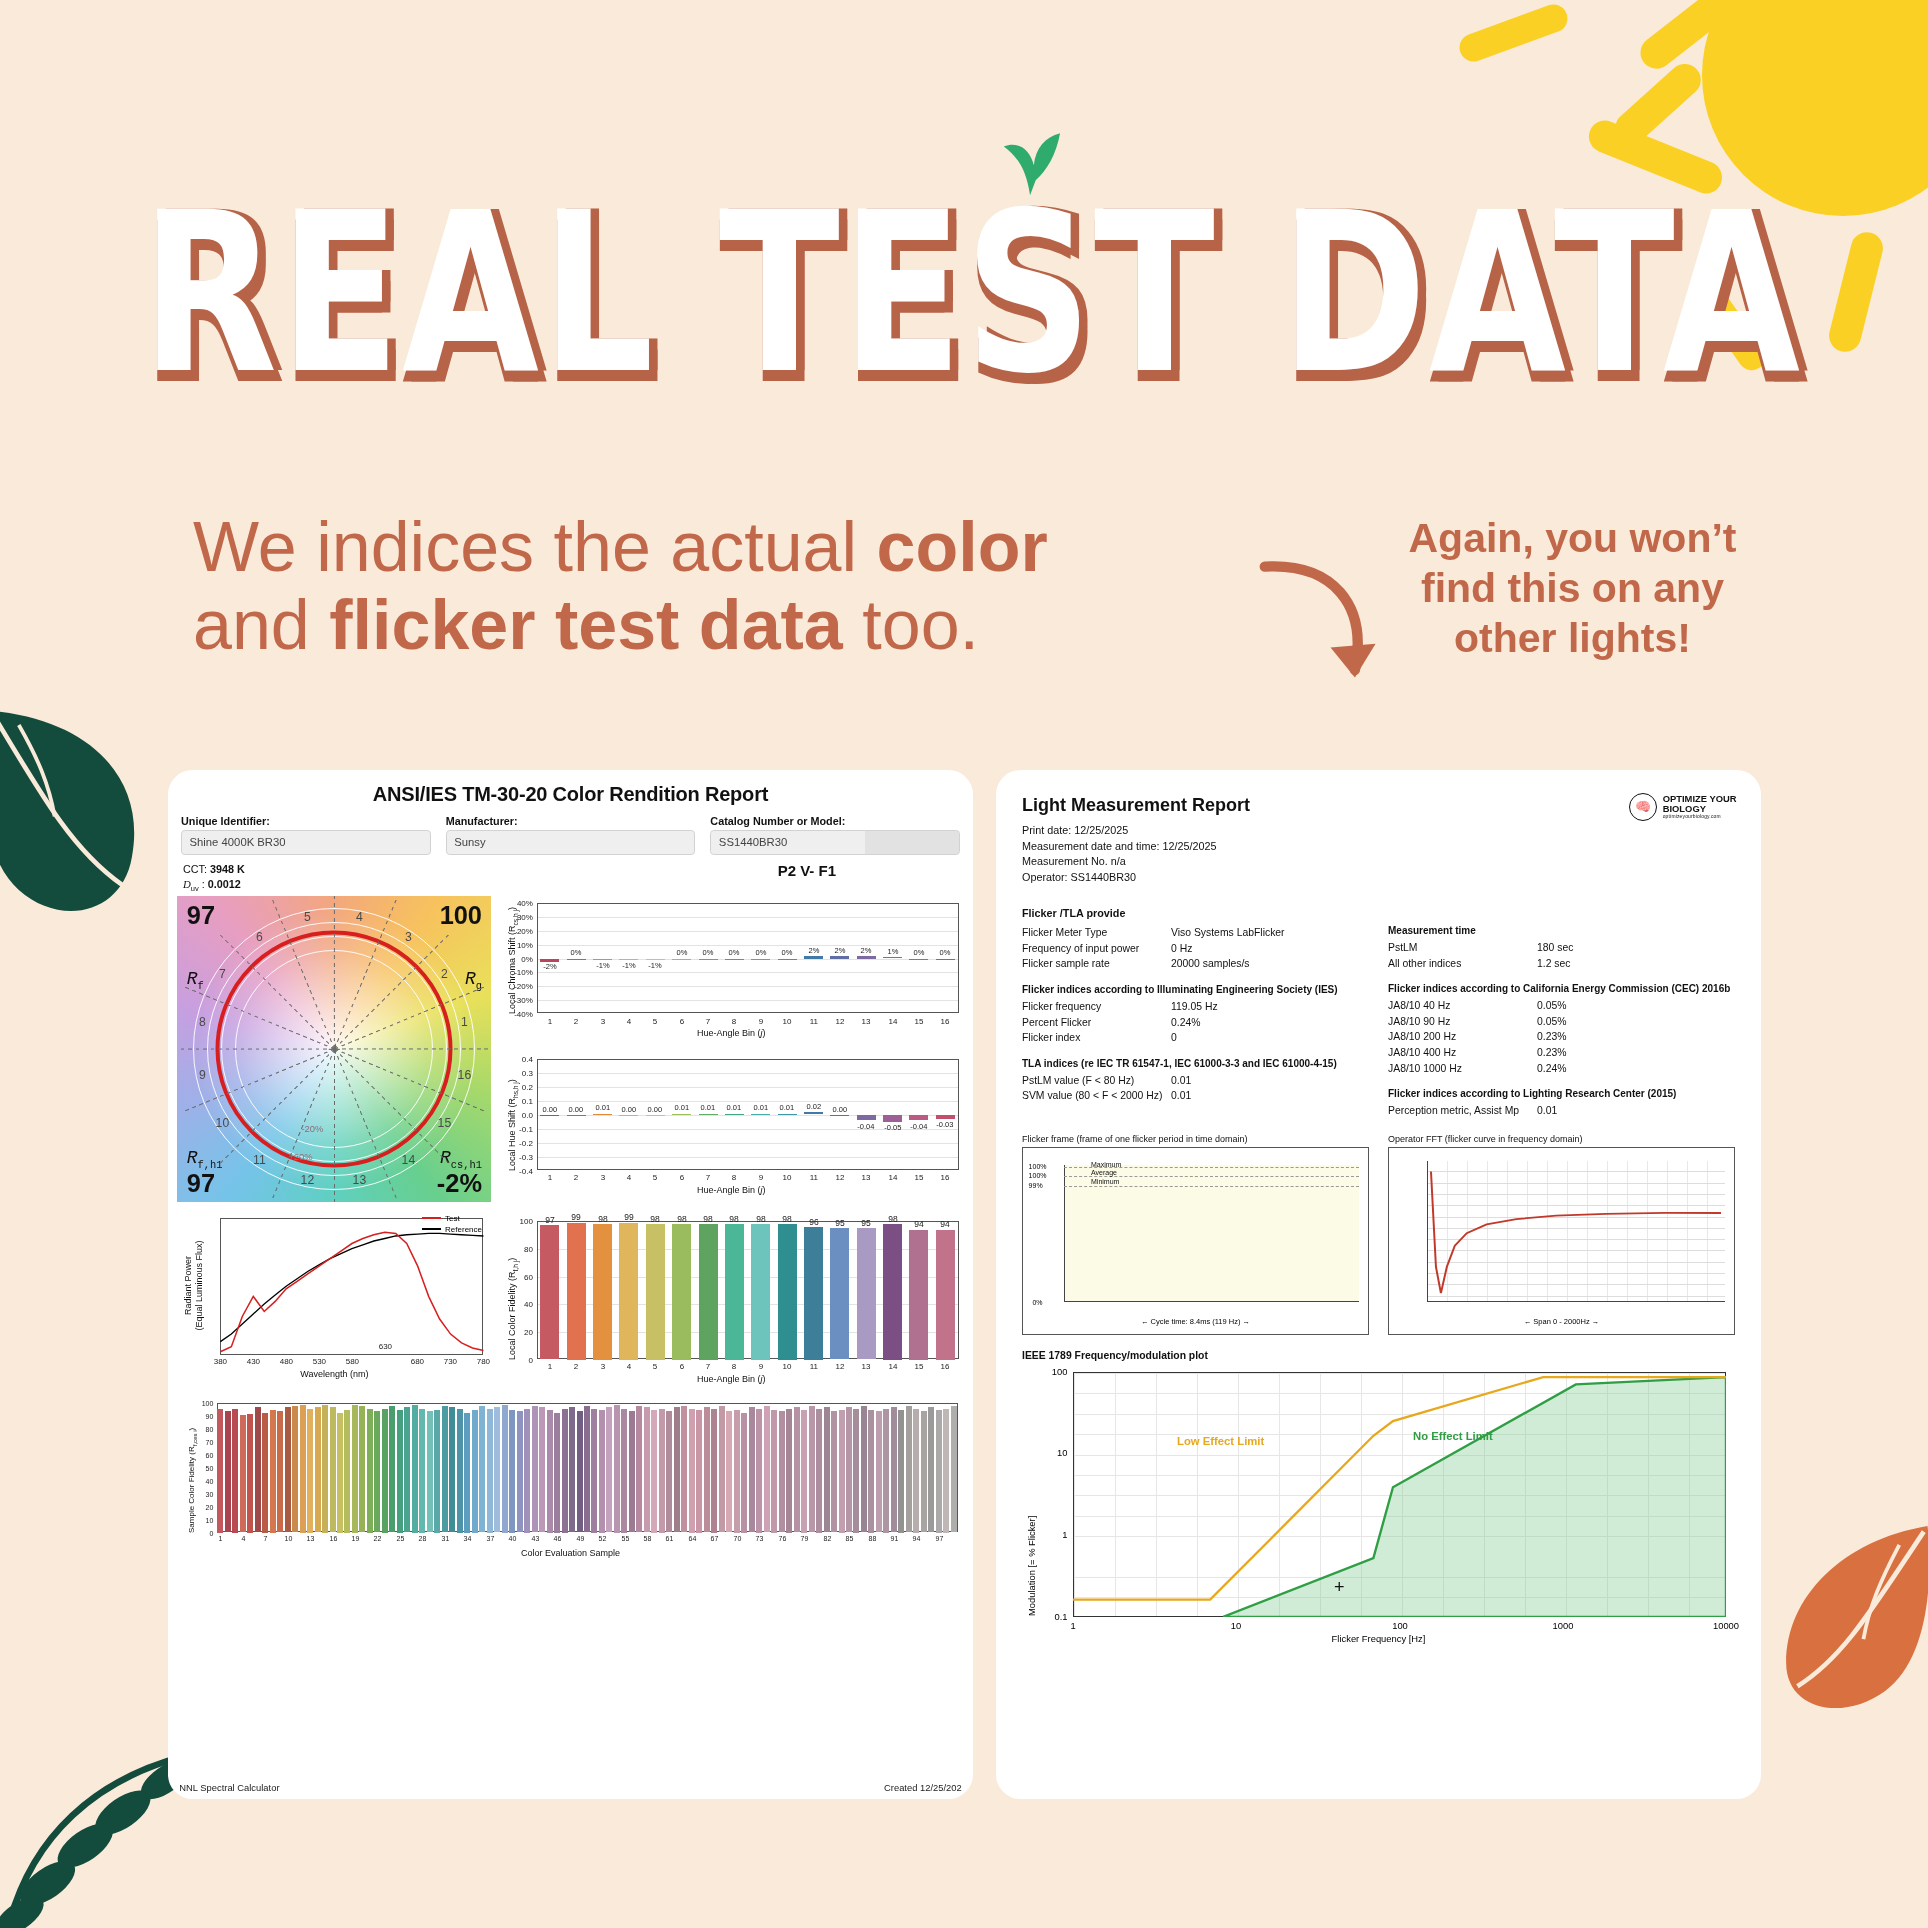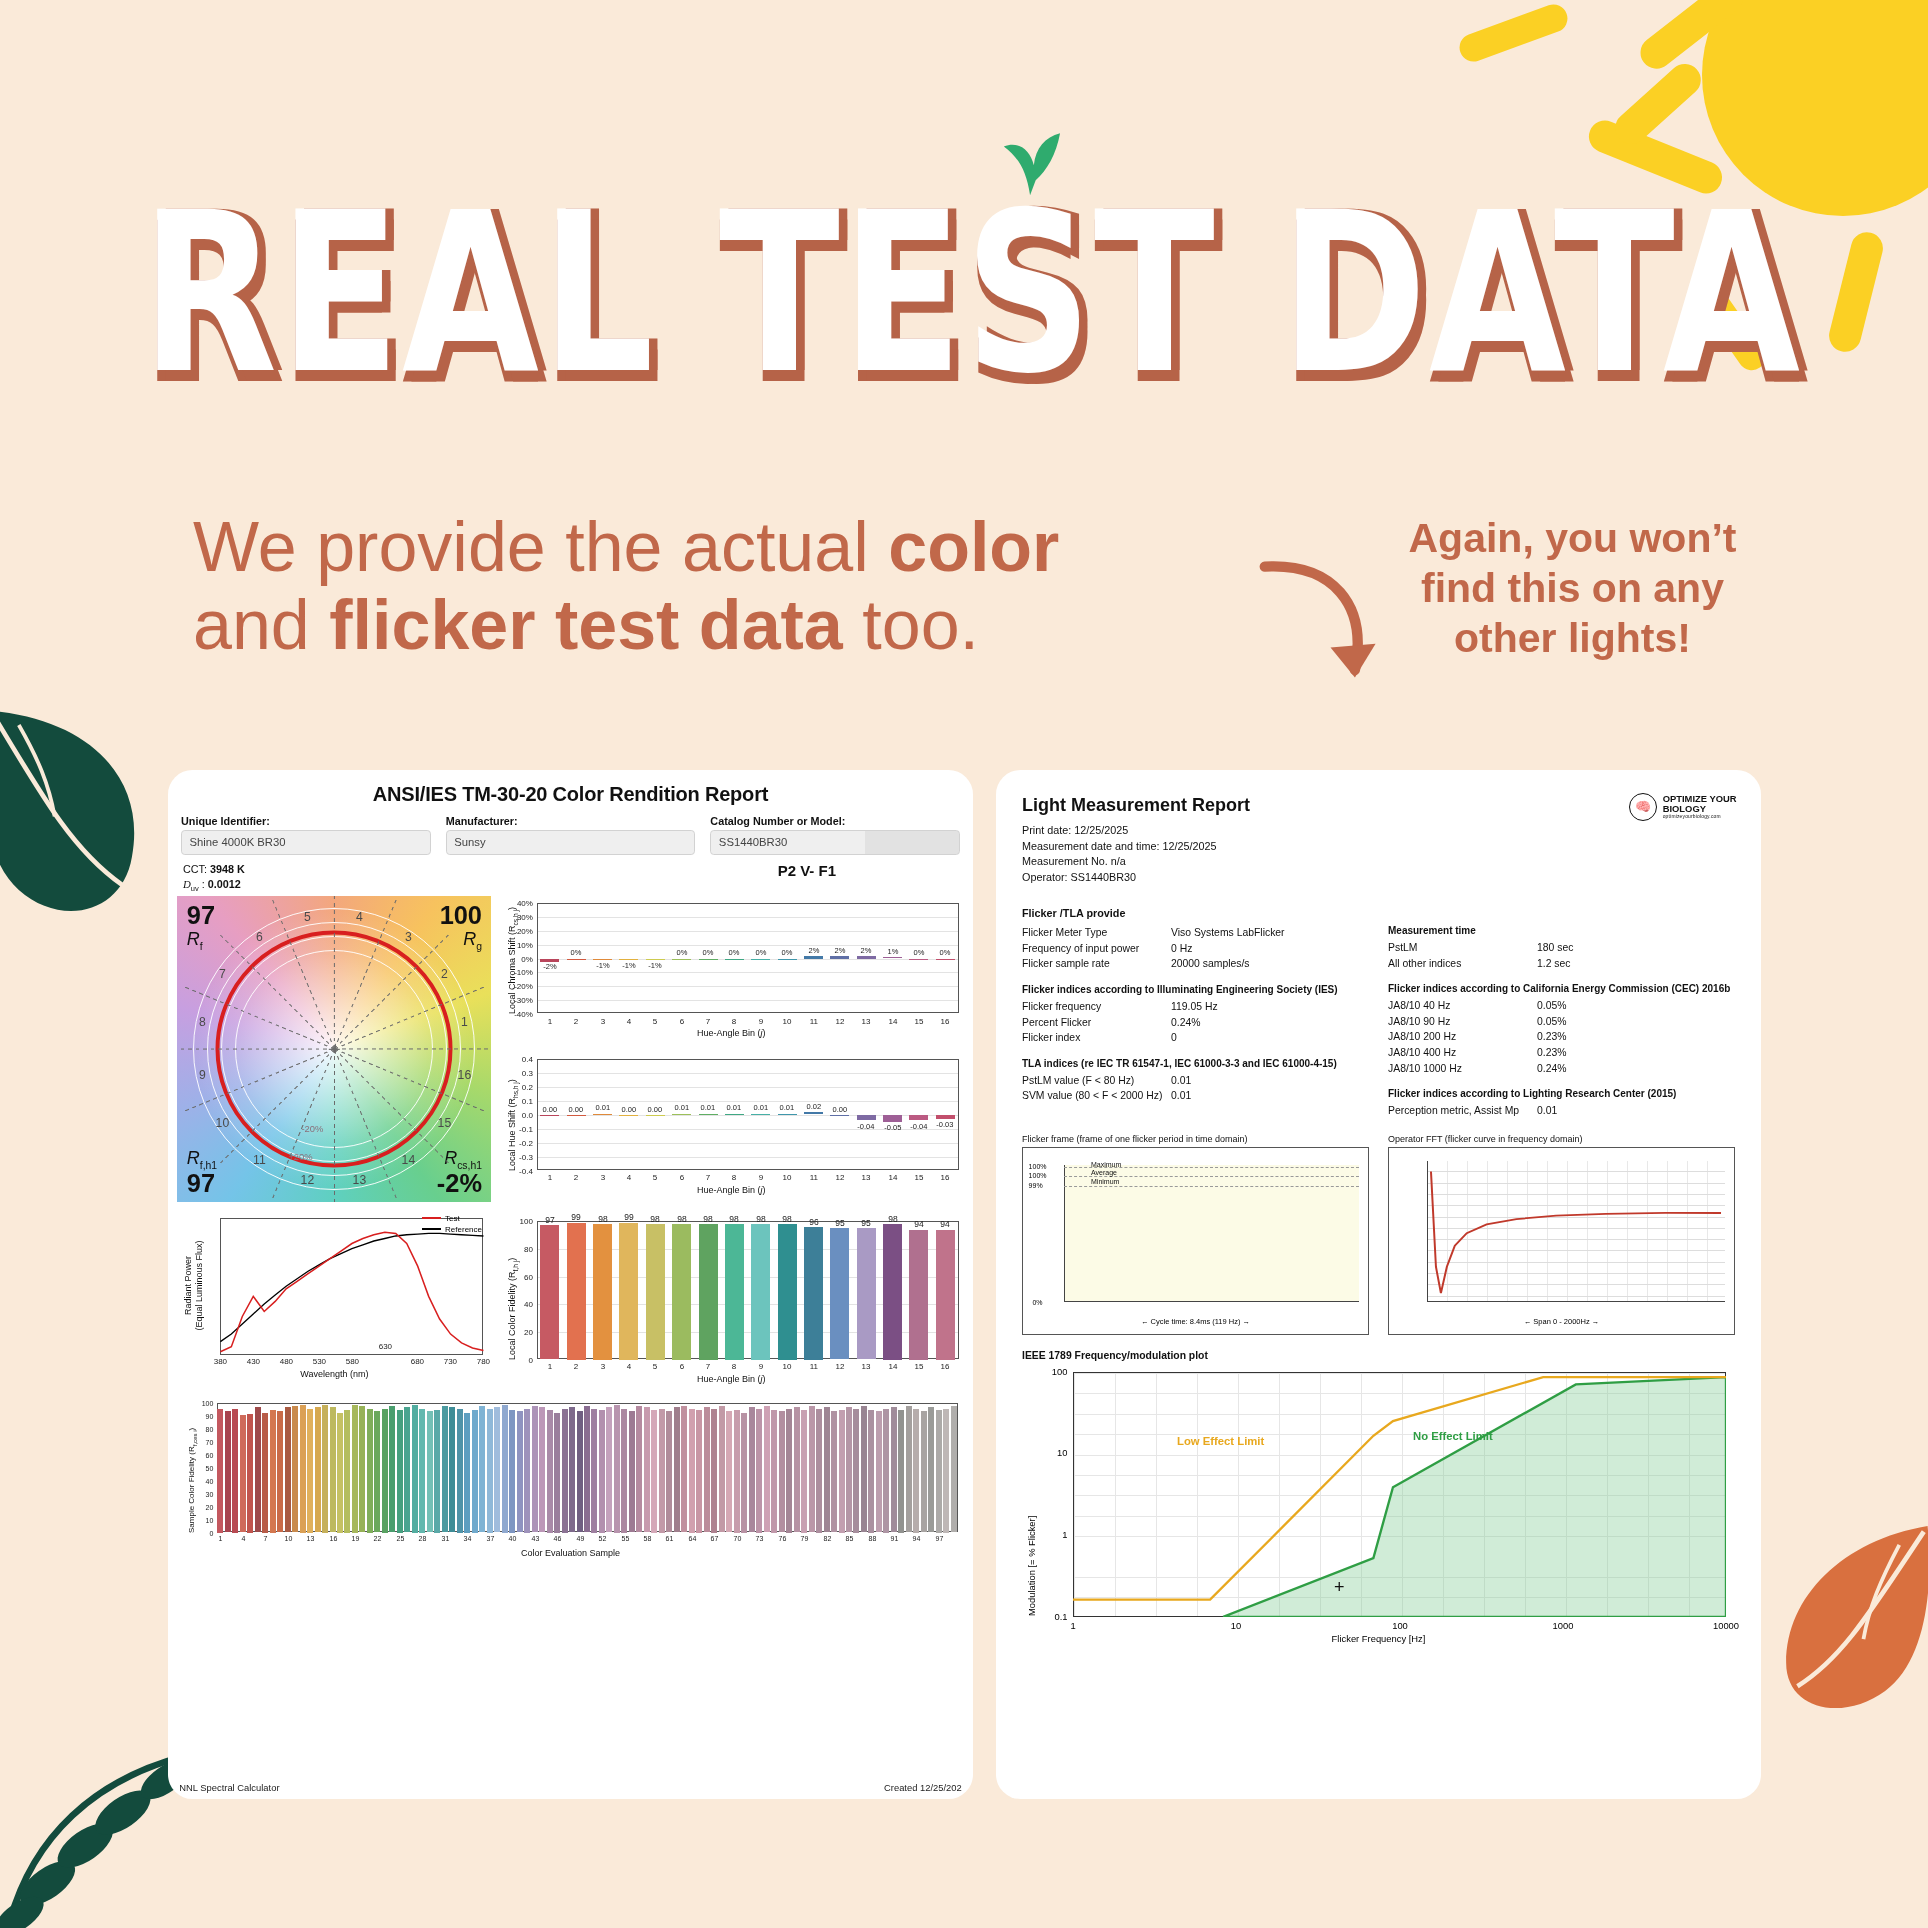--- a/index.html
+++ b/index.html
@@ -129,21 +129,21 @@
     content:""; position:absolute; background:#555;
   }
   .cvg .center-cross:before { left:50%; top:0; width:0.9px; height:10.4px; }
   .cvg .center-cross:after  { top:50%; left:0; height:0.9px; width:10.4px; }
   .cvg .binnum {
     position: absolute; font-size: 12.2px; color: #4a4a4a;
     transform: translate(-50%,-50%);
   }
   .cvg .corner { position: absolute; color:#111; }
   .cvg .corner .big { font-size: 25.4px; font-weight: bold; line-height: 1; }
-  .cvg .corner .sub { font-size: 18px; font-style: italic; font-family: Liberation Sans, sans-serif; }
+  .cvg .corner .sub { font-size: 18px; font-style: italic; font-family: Liberation Mono, monospace; margin-top: 40px; }
   .cvg .corner .sub sub { font-size: 10.4px; font-style: normal; }
   .tl { left: 9.4px; top: 7.5px; }
   .tr { right: 9.4px; top: 7.5px; text-align: right; }
   .bl { left: 9.4px; bottom: 5.6px; }
   .br { right: 9.4px; bottom: 5.6px; text-align: right; }
   .cvg .pctlabel { position:absolute; font-size: 9.4px; color: #8a6f7a; }
 
   
   .plot { position: relative; background:#fff; }
   .plot .frame { position:absolute; border:0.9px solid #555; background:#fff; }
@@ -237,21 +237,21 @@
 </svg>
 
 <svg class="carrot-top" viewBox="0 0 70 80">
   <path d="M34 78 C30 52 22 38 6 26 C22 20 34 30 38 46 C40 28 50 16 66 12 C62 34 52 52 40 62 Z" fill="#2fab6e"></path>
 </svg>
 
 <div class="headline">REAL TEST DATA</div>
 
 <div class="subhead">
   <div>
-    <span>We provide the actual </span><b>color</b>
+    <span>We indices the actual </span><b>color</b>
   </div>
   <div>
     <span>and </span><b>flicker test data</b><span> too.</span>
   </div>
 </div>
 
 <div class="arrow-wrap">
   <svg width="132" height="169" viewBox="0 0 140 180">
     <path d="M8 22 C80 18 118 62 104 132" stroke="#c1684a" stroke-width="11" fill="none" stroke-linecap="round"></path>
     <path d="M104 140 L78 108 L126 104 Z" fill="#c1684a"></path>

